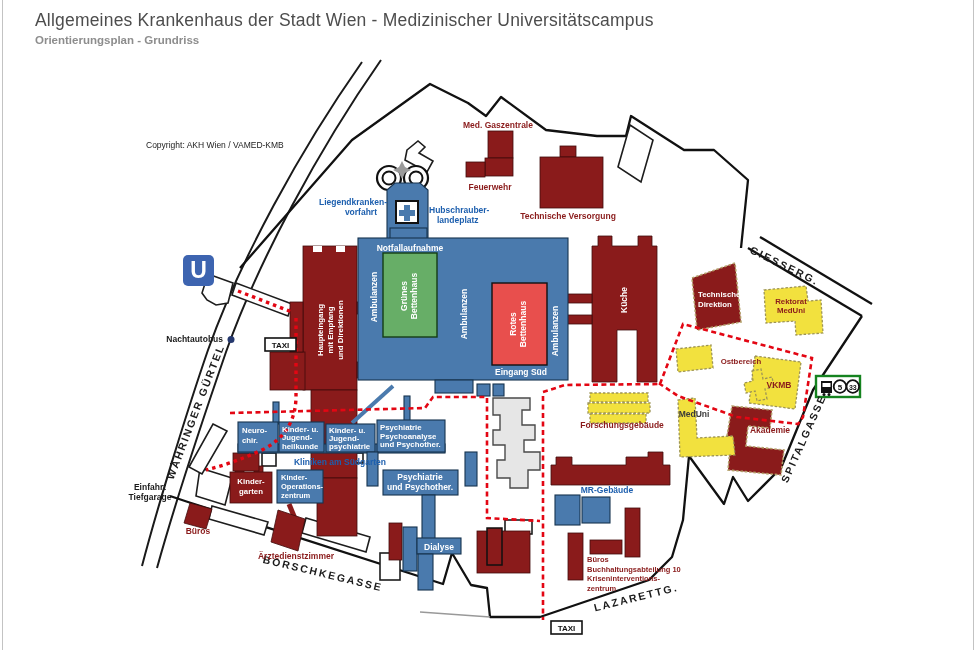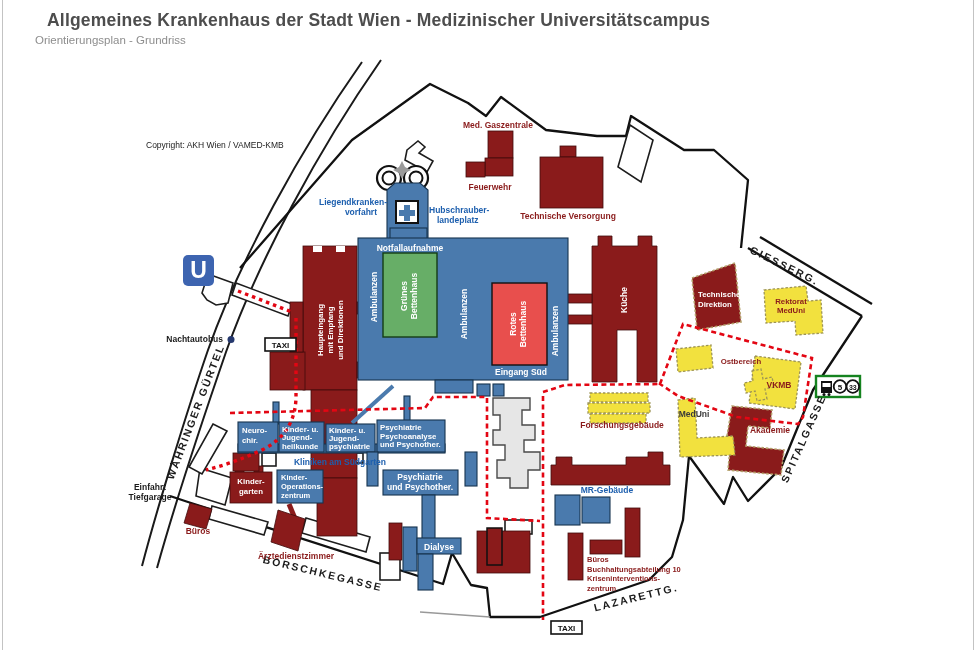--- a/index.html
+++ b/index.html
@@ -1,22 +1,22 @@
 <!DOCTYPE html>
 <html><head>
 <meta charset="utf-8">
 <style>
   html,body{margin:0;padding:0;background:#fff;}
   .page{position:relative;width:976px;height:650px;background:#fff;overflow:hidden;
         font-family:"Liberation Sans",sans-serif;}
   .edge-l,.edge-r{position:absolute;top:0;bottom:0;width:1px;background:#c3c3c3;}
   .edge-l{left:2px;} .edge-r{right:2px;}
   .header{position:absolute;left:35px;top:10px;}
-  .title{font-size:17.5px;font-weight:bold;color:#4d4d4d;letter-spacing:0.2px;margin-left:12px;}
-  .subtitle{font-size:11.5px;font-weight:normal;color:#8d8d8d;margin-top:3px;}
+  .title{font-size:17.5px;font-weight:normal;color:#4d4d4d;letter-spacing:0.2px;}
+  .subtitle{font-size:11.5px;font-weight:bold;color:#8d8d8d;margin-top:3px;}
   svg{position:absolute;left:0;top:0;}
   svg text{font-family:"Liberation Sans",sans-serif;font-weight:bold;}
   .b-maroon{fill:#8a1b1b;stroke:#400c0c;stroke-width:0.8;}
   .b-blue{fill:#4a7aad;stroke:#16334f;stroke-width:1.1;}
   .b-yellow{fill:#f2e13e;stroke:#9d9455;stroke-width:1.3;stroke-dasharray:2.5 1.8;}
   .b-white{fill:#fff;stroke:#1d1d1d;stroke-width:1.6;}
   .b-gray{fill:#e6e6e6;stroke:#4a4a4a;stroke-width:1.4;}
   .hatch{stroke:#b3a06a;stroke-width:1.6;stroke-dasharray:2.5 1.8;}
   .road{fill:none;stroke:#1a1a1a;stroke-width:2;}
   .bound{fill:none;stroke:#111;stroke-width:2.3;stroke-linejoin:round;}

